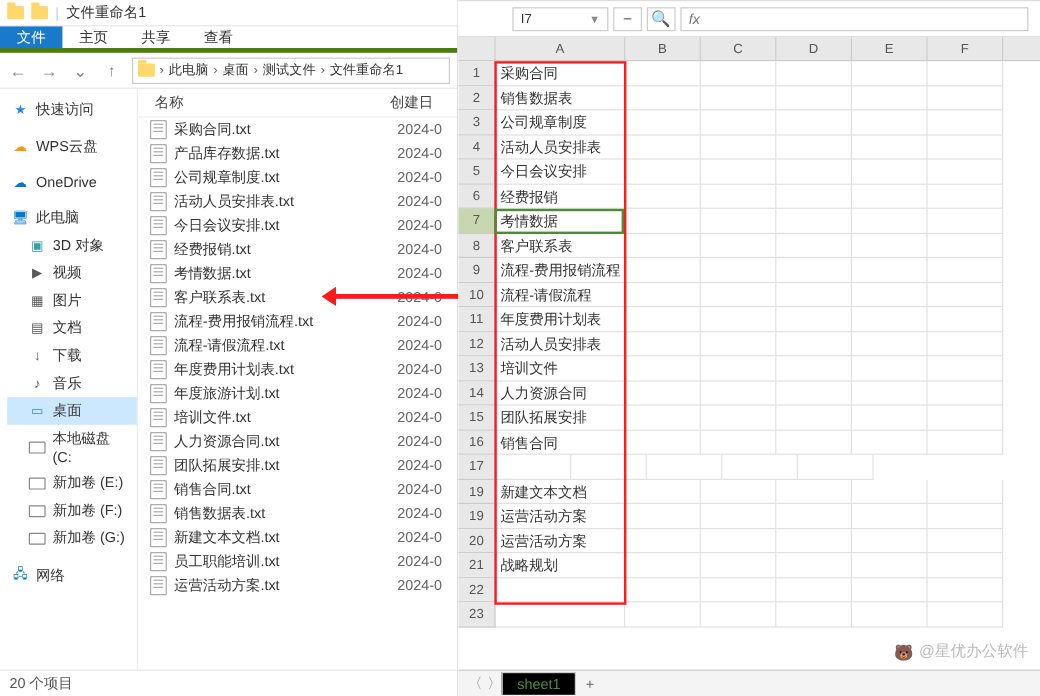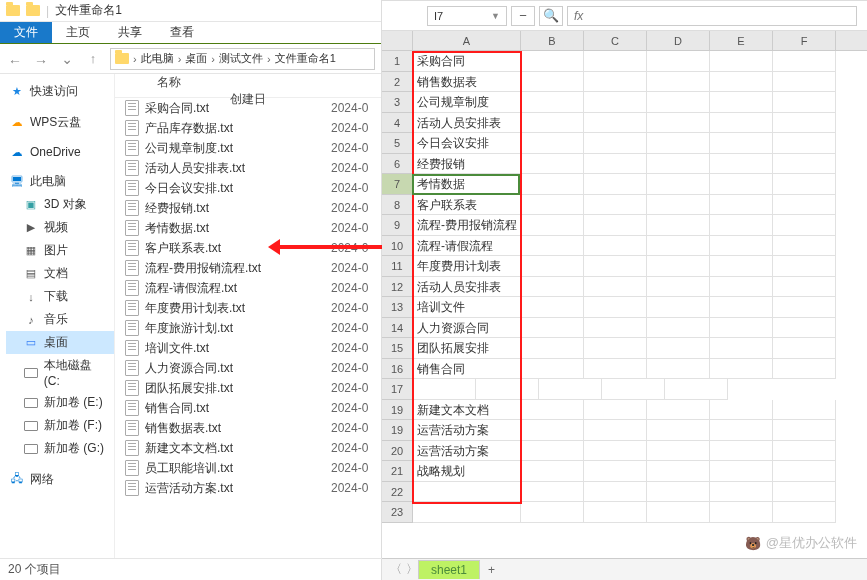--- a/index.html
+++ b/index.html
@@ -4,21 +4,21 @@
 <style>
 * { margin:0; padding:0; box-sizing:border-box; font-family:"Microsoft YaHei","Segoe UI",sans-serif; }
 body { width:867px; height:580px; background:#fff; overflow:hidden; position:relative; font-size:12px; color:#333; }
 
 
 .explorer { position:absolute; left:0; top:0; width:382px; height:580px; border-right:1px solid #ddd; }
 .titlebar { height:22px; display:flex; align-items:center; gap:6px; padding:0 6px; background:#fff; border-bottom:1px solid #e5e5e5; }
 .folder-ico { width:14px; height:11px; background:#ffd86b; border-radius:1px; position:relative; }
 .folder-ico::before { content:""; position:absolute; top:-3px; left:0; width:7px; height:3px; background:#ffd86b; border-radius:1px 1px 0 0; }
 .sep { color:#ccc; }
-.ribbon { height:22px; display:flex; align-items:flex-start; border-bottom:1px solid #4d7c0f; }
+.ribbon { height:22px; display:flex; align-items:flex-start; border-bottom:4px solid #4d7c0f; }
 .ribbon .tab { padding:0 14px; height:100%; display:flex; align-items:center; cursor:pointer; }
 .ribbon .file { background:#1979ca; color:#fff; }
 .addrrow { height:30px; display:flex; align-items:center; gap:8px; padding:0 6px; border-bottom:1px solid #e5e5e5; }
 .nav-arrow { width:18px; text-align:center; color:#888; cursor:pointer; font-size:14px; }
 .up-arrow { font-size:13px; }
 .addrbox { flex:1; height:22px; border:1px solid #ccc; display:flex; align-items:center; padding:0 4px; gap:2px; font-size:11px; overflow:hidden; }
 .addrbox .part { white-space:nowrap; }
 .addrbox .chev { color:#666; padding:0 2px; }
 
 .panes { display:flex; height:calc(100% - 96px); }
@@ -35,21 +35,21 @@
 .ico-video { color:#5a5a5a; }
 .ico-pic { color:#5a5a5a; }
 .ico-doc { color:#5a5a5a; }
 .ico-dl { color:#5a5a5a; }
 .ico-music { color:#5a5a5a; }
 .ico-desk { color:#3b83f6; }
 .ico-disk { width:14px; height:10px; border:1px solid #888; border-radius:1px; }
 .ico-net { color:#0078d4; }
 
 .filelist { flex:1; overflow:hidden; }
-.fl-header { display:flex; border-bottom:1px solid #eee; height:24px; align-items:center;flex-direction:column; }
+.fl-header { display:flex; border-bottom:1px solid #eee; height:24px; align-items:center; }
 .fl-header .col-name { width:210px; padding-left:14px; color:#444; }
 .fl-header .col-date { flex:1; color:#444; }
 .fl-row { display:flex; height:20px; align-items:center; padding-left:10px; }
 .fl-row .file-ico { width:14px; height:16px; border:1px solid #aaa; border-radius:1px; margin-right:6px; position:relative; }
 .fl-row .file-ico::after { content:""; position:absolute; top:2px; left:2px; right:2px; height:1px; background:#aaa; box-shadow:0 3px 0 #aaa,0 6px 0 #aaa; }
 .fl-row .fn { width:186px; }
 .fl-row .fd { color:#666; }
 
 .statusbar { position:absolute; bottom:0; left:0; width:382px; height:22px; border-top:1px solid #e5e5e5; display:flex; align-items:center; padding:0 8px; color:#555; }
 
@@ -72,21 +72,21 @@
 .row { display:flex; height:20.5px; }
 .rh { width:31px; text-align:center; background:#e8e8e8; border-right:1px solid #ccc; border-bottom:1px solid #ccc; line-height:20px; color:#555; font-size:11px; }
 .rh.active { background:#c7d8b0; }
 .cell { width:63px; border-right:1px solid #e1e1e1; border-bottom:1px solid #e1e1e1; line-height:20px; padding-left:4px; white-space:nowrap; font-size:12px; }
 .cell.colA { width:108px; }
 .redbox { position:absolute; left:30px; top:20px; width:110px; height:453px; border:2px solid #ff1a1a; pointer-events:none; }
 .selcell { position:absolute; border:2px solid #4b8b3b; pointer-events:none; }
 
 .sheet-tabs { position:absolute; bottom:0; left:382px; width:485px; height:22px; border-top:1px solid #ccc; display:flex; align-items:center; padding-left:4px; background:#f4f4f4; }
 .tnav { width:16px; text-align:center; color:#888; cursor:pointer; padding:0 4px;}
-.stab { padding:2px 12px; background:#bef264; border:1px solid #ccc; border-bottom:none; color:#4b8b3b; cursor:pointer; }
+.stab { padding:2px 12px; background:#000000; border:1px solid #ccc; border-bottom:none; color:#4b8b3b; cursor:pointer; }
 .stab-add { width:16px; text-align:center; color:#666; cursor:pointer; padding:0 8px;}
 
 .watermark { position:absolute; right:10px; bottom:28px; color:#bbb; font-size:13px; display:flex; align-items:center; gap:4px; }
 </style>
 </head>
 <body>
 
 <div class="explorer">
   <div class="titlebar">
     <span class="folder-ico"></span>

